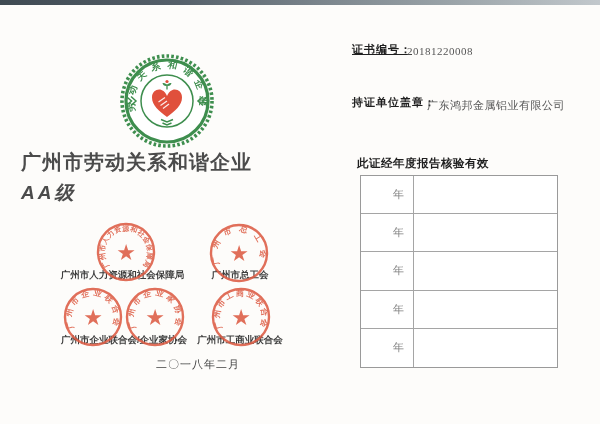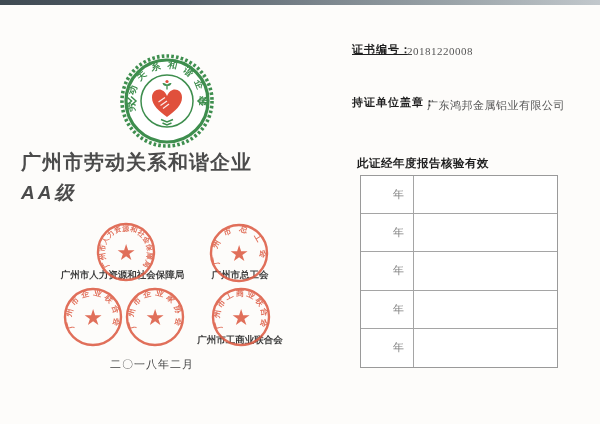--- a/index.html
+++ b/index.html
@@ -16,21 +16,21 @@
     left:21px;width:300px;text-align:left;color:#4b4b4b;font-weight:700;
   }
   .title-1{top:149px;font-size:20px;letter-spacing:1px;}
   .title-2{top:180px;font-size:19px;letter-spacing:3px;font-style:italic;}
   .seal{width:62px;height:62px;opacity:.88;}
   .seal svg text{font-family:"Liberation Sans","DejaVu Sans",sans-serif;}
   .org-label{
     font-size:9.5px;font-weight:700;color:#3c3c3c;text-align:center;line-height:11px;
   }
   .issue-date{
-    left:110px;top:357px;width:130px;text-align:left;font-size:11px;
+    left:110px;top:357px;width:130px;text-align:right;font-size:11px;
     letter-spacing:1px;color:#3f3f3f;
   }
   .field-label{font-size:11px;font-weight:700;color:#1f1f1f;letter-spacing:1px;}
   .field-value{
     font-size:11px;color:#555;font-family:Liberation Serif, serif;
     letter-spacing:.5px;
   }
   .validity-heading{
     left:357px;top:156px;font-size:11.5px;font-weight:700;color:#1f1f1f;letter-spacing:.5px;
   }
@@ -93,20 +93,21 @@
         <polyline points="43.5,70 48,72 52.5,70"></polyline>
       </g>
     </svg>
   </div>
 
   <div class="abs title-line title-1">广州市劳动关系和谐企业</div>
   <div class="abs title-line title-2">AA级</div>
 
   <div class="abs org-label" style="left:55px;top:269px;width:135px;">广州市人力资源和社会保障局</div>
   <div class="abs org-label" style="left:203px;top:269px;width:74px;">广州市总工会</div>
+  <div class="abs org-label" style="left:48px;top:334px;width:152px;">广州市企业联合会/企业家协会</div>
   <div class="abs org-label" style="left:194px;top:334px;width:92px;">广州市工商业联合会</div>
 
   <div class="abs seal" id="seal-0" style="left:95px;top:221px;"><svg viewBox="0 0 62 62" width="62" height="62">
         <circle cx="31" cy="31" r="28" fill="none" stroke="#dd5c44" stroke-width="2.4"></circle>
         <path id="arc-0" d="M14.5 44.8 A 21.5 21.5 0 1 1 47.5 44.8" fill="none"></path>
         <text font-size="7.076923076923077" font-weight="bold" fill="#dd5c44" letter-spacing="0.4"><textPath href="#arc-0" startOffset="50%" text-anchor="middle">广州市人力资源和社会保障局</textPath></text>
         <text x="31" y="39" text-anchor="middle" font-size="22" fill="#dd5c44">★</text>
       </svg></div>
   <div class="abs seal" id="seal-1" style="left:208px;top:222px;"><svg viewBox="0 0 62 62" width="62" height="62">
         <circle cx="31" cy="31" r="28" fill="none" stroke="#dd5c44" stroke-width="2.4"></circle>

